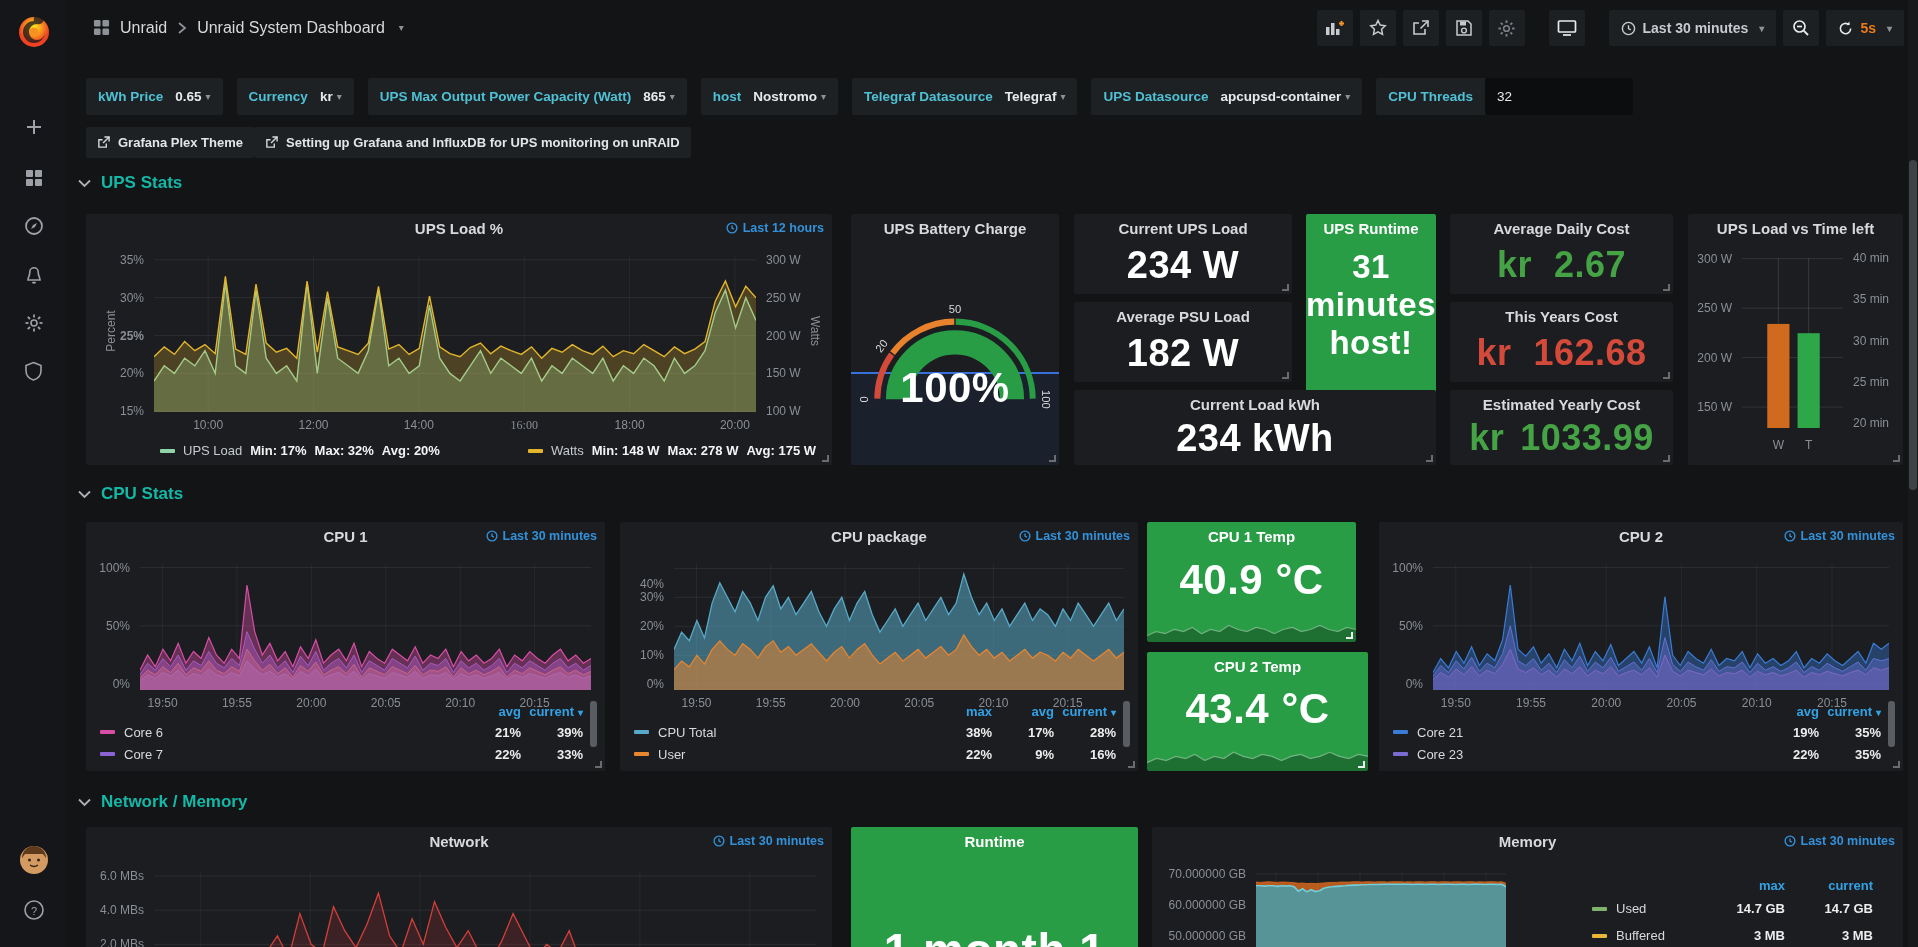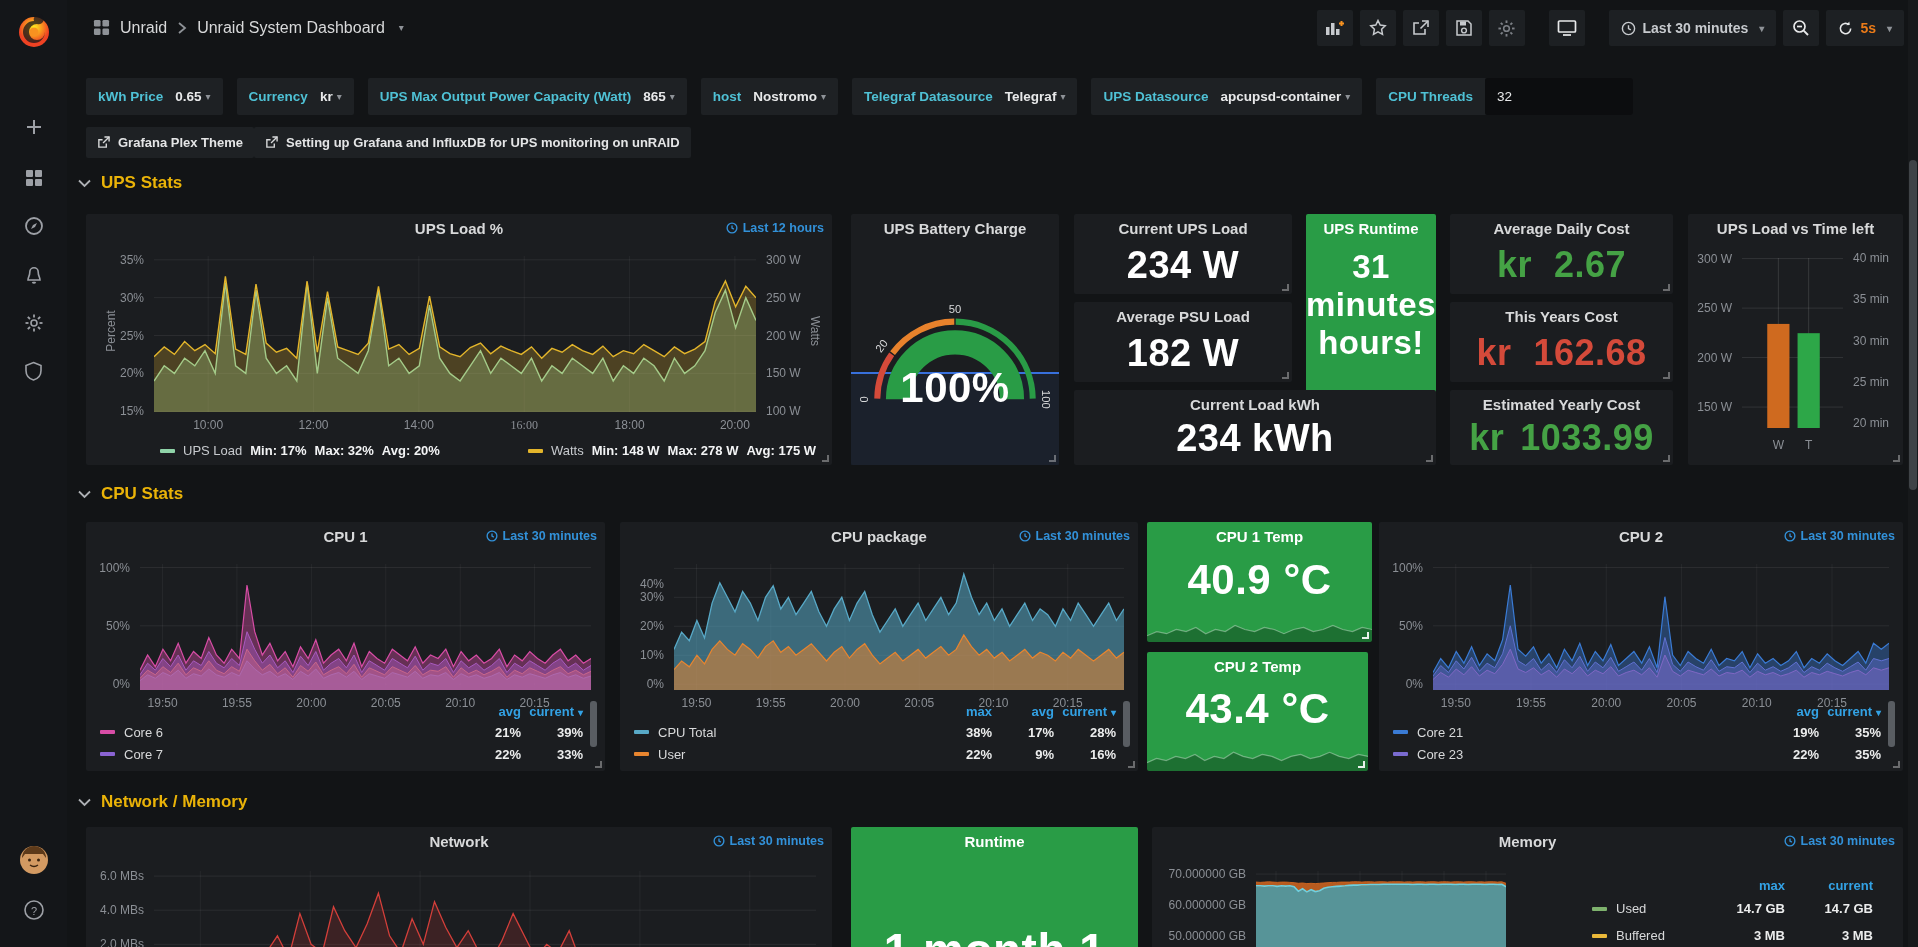--- a/index.html
+++ b/index.html
@@ -21,21 +21,21 @@
   .caret{font-size:10px;color:#8e9297;margin-left:4px}
   
   .varbar{position:absolute;left:86px;top:78px;display:flex;gap:14px;align-items:flex-start}
   .chip{height:37px;background:#1e2124;border-radius:2px;display:flex;align-items:center;padding:0 12px;cursor:pointer}
   .chip .vlabel{color:#4fc1d5;font-weight:700;font-size:13.5px;margin-right:12px;white-space:nowrap}
   .chip .vval{color:#e8e9ea;font-weight:600;font-size:13.5px;white-space:nowrap}
   .chip .inputbox{background:#0c0d0f;height:37px;display:flex;align-items:center;padding:0 12px;min-width:148px;border-radius:2px;color:#e8e9ea;font-size:13.5px}
   .linkrow{position:absolute;left:86px;top:127px;display:flex;}
   .dlink{height:31px;background:#1e2124;border-radius:2px;display:flex;align-items:center;gap:8px;padding:0 11px;font-size:13px;font-weight:700;color:#e4e5e6;cursor:pointer}
   
-  .section{position:absolute;left:78px;display:flex;align-items:center;gap:10px;font-size:17px;font-weight:700;color:#eab308;cursor:pointer}
+  .section{position:absolute;left:78px;display:flex;align-items:center;gap:10px;font-size:17px;font-weight:700;color:#14b8a6;cursor:pointer}
   
   .panel{position:absolute;background:#1b1d20;border-radius:2px}
   .panel.green{background:#299c46}
   .ptitle{height:30px;line-height:30px;text-align:center;font-size:15px;font-weight:700;color:#d8d9da;cursor:pointer;white-space:nowrap;overflow:hidden}
   .green .ptitle{color:#fff}
   .ptime{position:absolute;right:8px;top:7px;display:flex;align-items:center;gap:5px;font-size:12.5px;font-weight:700;color:#3291d9;cursor:pointer}
   .corner{position:absolute;right:3px;bottom:3px;width:7px;height:7px;border-right:2px solid rgba(255,255,255,0.35);border-bottom:2px solid rgba(255,255,255,0.35);cursor:nwse-resize}
   .green .corner{border-color:rgba(255,255,255,0.9)}
   
   .chart{position:absolute}
@@ -361,21 +361,21 @@
           <line x1="580.93" y1="0" x2="580.93" y2="156" stroke="rgba(255,255,255,0.05)" stroke-width="1"></line>
           <path d="M0.0,125.0 L10.2,109.8 L20.4,117.4 L30.6,102.2 L40.8,109.8 L51.0,94.7 L61.2,117.4 L71.4,26.5 L81.6,109.8 L91.8,117.4 L102.0,34.1 L112.2,102.2 L122.4,117.4 L132.6,109.8 L142.8,125.0 L153.1,26.5 L163.3,117.4 L173.5,41.7 L183.7,102.2 L193.9,109.8 L204.1,117.4 L214.3,94.7 L224.5,34.1 L234.7,109.8 L244.9,102.2 L255.1,117.4 L265.3,109.8 L275.5,49.2 L285.7,102.2 L295.9,117.4 L306.1,125.0 L316.3,109.8 L326.5,94.7 L336.7,117.4 L346.9,102.2 L357.1,109.8 L367.3,117.4 L377.5,102.2 L387.7,125.0 L397.9,109.8 L408.1,117.4 L418.3,102.2 L428.5,109.8 L438.7,117.4 L448.9,102.2 L459.2,125.0 L469.4,109.8 L479.6,117.4 L489.8,102.2 L500.0,109.8 L510.2,125.0 L520.4,102.2 L530.6,117.4 L540.8,109.8 L551.0,94.7 L561.2,56.8 L571.4,34.1 L581.6,71.9 L591.8,41.7 L602.0,64.4 L602,156 L0,156 Z" fill="#8fd3a8" fill-opacity="0.3"></path>
           <path d="M0.0,125.0 L10.2,109.8 L20.4,117.4 L30.6,102.2 L40.8,109.8 L51.0,94.7 L61.2,117.4 L71.4,26.5 L81.6,109.8 L91.8,117.4 L102.0,34.1 L112.2,102.2 L122.4,117.4 L132.6,109.8 L142.8,125.0 L153.1,26.5 L163.3,117.4 L173.5,41.7 L183.7,102.2 L193.9,109.8 L204.1,117.4 L214.3,94.7 L224.5,34.1 L234.7,109.8 L244.9,102.2 L255.1,117.4 L265.3,109.8 L275.5,49.2 L285.7,102.2 L295.9,117.4 L306.1,125.0 L316.3,109.8 L326.5,94.7 L336.7,117.4 L346.9,102.2 L357.1,109.8 L367.3,117.4 L377.5,102.2 L387.7,125.0 L397.9,109.8 L408.1,117.4 L418.3,102.2 L428.5,109.8 L438.7,117.4 L448.9,102.2 L459.2,125.0 L469.4,109.8 L479.6,117.4 L489.8,102.2 L500.0,109.8 L510.2,125.0 L520.4,102.2 L530.6,117.4 L540.8,109.8 L551.0,94.7 L561.2,56.8 L571.4,34.1 L581.6,71.9 L591.8,41.7 L602.0,64.4 " fill="none" stroke="#8fd3a8" stroke-width="1.4"></path>
           <path d="M0.0,100.7 L10.2,90.9 L20.4,98.4 L30.6,85.6 L40.8,94.7 L51.0,88.6 L61.2,97.7 L71.4,20.4 L81.6,93.1 L91.8,98.4 L102.0,28.0 L112.2,87.1 L122.4,96.2 L132.6,92.4 L142.8,102.2 L153.1,25.0 L163.3,96.2 L173.5,35.6 L183.7,90.9 L193.9,94.7 L204.1,98.4 L214.3,87.1 L224.5,30.3 L234.7,93.1 L244.9,88.6 L255.1,98.4 L265.3,92.4 L275.5,40.1 L285.7,90.9 L295.9,97.7 L306.1,100.7 L316.3,91.6 L326.5,87.1 L336.7,97.7 L346.9,90.1 L357.1,94.7 L367.3,98.4 L377.5,90.9 L387.7,102.2 L397.9,92.4 L408.1,96.2 L418.3,88.6 L428.5,94.7 L438.7,98.4 L448.9,90.1 L459.2,100.7 L469.4,94.7 L479.6,97.7 L489.8,88.6 L500.0,94.7 L510.2,100.7 L520.4,90.9 L530.6,97.7 L540.8,93.1 L551.0,85.6 L561.2,45.4 L571.4,25.0 L581.6,50.7 L591.8,30.3 L602.0,41.7 L602,156 L0,156 Z" fill="#e3b52b" fill-opacity="0.25"></path>
           <path d="M0.0,100.7 L10.2,90.9 L20.4,98.4 L30.6,85.6 L40.8,94.7 L51.0,88.6 L61.2,97.7 L71.4,20.4 L81.6,93.1 L91.8,98.4 L102.0,28.0 L112.2,87.1 L122.4,96.2 L132.6,92.4 L142.8,102.2 L153.1,25.0 L163.3,96.2 L173.5,35.6 L183.7,90.9 L193.9,94.7 L204.1,98.4 L214.3,87.1 L224.5,30.3 L234.7,93.1 L244.9,88.6 L255.1,98.4 L265.3,92.4 L275.5,40.1 L285.7,90.9 L295.9,97.7 L306.1,100.7 L316.3,91.6 L326.5,87.1 L336.7,97.7 L346.9,90.1 L357.1,94.7 L367.3,98.4 L377.5,90.9 L387.7,102.2 L397.9,92.4 L408.1,96.2 L418.3,88.6 L428.5,94.7 L438.7,98.4 L448.9,90.1 L459.2,100.7 L469.4,94.7 L479.6,97.7 L489.8,88.6 L500.0,94.7 L510.2,100.7 L520.4,90.9 L530.6,97.7 L540.8,93.1 L551.0,85.6 L561.2,45.4 L571.4,25.0 L581.6,50.7 L591.8,30.3 L602.0,41.7 " fill="none" stroke="#e3b52b" stroke-width="1.4"></path>
         </svg>
       </div>
     <div class="yl">
         <div class="tick" style="top: 2.42718%;">35%</div>
         <div class="tick" style="top: 26.699%;">30%</div>
-        <div class="tick" style="top: 50.9709%;">25%</div>
+        <div class="tick" style="top: 50.9709%; font-weight: bold;">25%</div>
         <div class="tick" style="top: 75.2427%;">20%</div>
         <div class="tick" style="top: 99.5146%;">15%</div>
       </div>
     <div class="yr">
         <div class="tick" style="top: 2.42718%;">300 W</div>
         <div class="tick" style="top: 26.699%;">250 W</div>
         <div class="tick" style="top: 50.9709%;">200 W</div>
         <div class="tick" style="top: 75.2427%;">150 W</div>
         <div class="tick" style="top: 99.5146%;">100 W</div>
       </div>
@@ -436,21 +436,21 @@
 <div class="panel" style="left:1074px;top:302px;width:218px;height:80px">
   <div class="ptitle">Average PSU Load</div>
   <div class="statval" style="top:30px;font-size:38px">182 W</div>
   <div class="corner"></div>
 </div>
 <div class="panel green" style="left:1306px;top:214px;width:130px;height:216px">
   <div class="ptitle">UPS Runtime</div>
   <div class="statval" style="top:34px;font-size:33px;line-height:38px">
     <div>31</div>
     <div>minutes</div>
-    <div>hours!</div>
+    <div>host!</div>
   </div>
   <div class="corner"></div>
 </div>
 <div class="panel" style="left:1450px;top:214px;width:223px;height:80px">
   <div class="ptitle">Average Daily Cost</div>
   <div class="statval cost" style="top:30px;font-size:36px;color:#45a245">
     <span>kr</span>
       <span>2.67</span>
   </div>
   <div class="corner"></div>
@@ -653,21 +653,21 @@
         </span>
       <span class="vcell">22%</span>
       <span class="vcell">9%</span>
       <span class="vcell">16%</span>
     </div>
     <div class="lscroll" style="top:0;height:46px"></div>
   </div>
   <div class="corner"></div>
 </div>
 
-<div class="panel green" style="left:1147px;top:522px;width:225px;height:120px">
+<div class="panel green" style="left:1147px;top:522px;width:209px;height:120px">
   <div class="ptitle">CPU 1 Temp</div>
   <div class="statval" style="top:34px;font-size:42px">40.9 °C</div>
   <div class="spark">
       <div class="plot">
         <svg viewBox="0 0 221 26" preserveAspectRatio="none" style="width: 100%; height: 100%;">
           <path d="M0.0,19.8 L9.6,15.6 L19.2,17.7 L28.8,13.5 L38.4,15.6 L48.0,11.4 L57.7,17.7 L67.3,13.5 L76.9,15.6 L86.5,9.4 L96.1,13.5 L105.7,15.6 L115.3,11.4 L124.9,13.5 L134.5,17.7 L144.1,13.5 L153.7,11.4 L163.3,15.6 L173.0,13.5 L182.6,9.4 L192.2,13.5 L201.8,15.6 L211.4,11.4 L221.0,13.5 L221,26 L0,26 Z" fill="rgba(0,0,0,0.28)" fill-opacity="1"></path>
           <path d="M0.0,19.8 L9.6,15.6 L19.2,17.7 L28.8,13.5 L38.4,15.6 L48.0,11.4 L57.7,17.7 L67.3,13.5 L76.9,15.6 L86.5,9.4 L96.1,13.5 L105.7,15.6 L115.3,11.4 L124.9,13.5 L134.5,17.7 L144.1,13.5 L153.7,11.4 L163.3,15.6 L173.0,13.5 L182.6,9.4 L192.2,13.5 L201.8,15.6 L211.4,11.4 L221.0,13.5 " fill="none" stroke="rgba(255,255,255,0.35)" stroke-width="1.2"></path>
         </svg>
       </div>
     </div>

